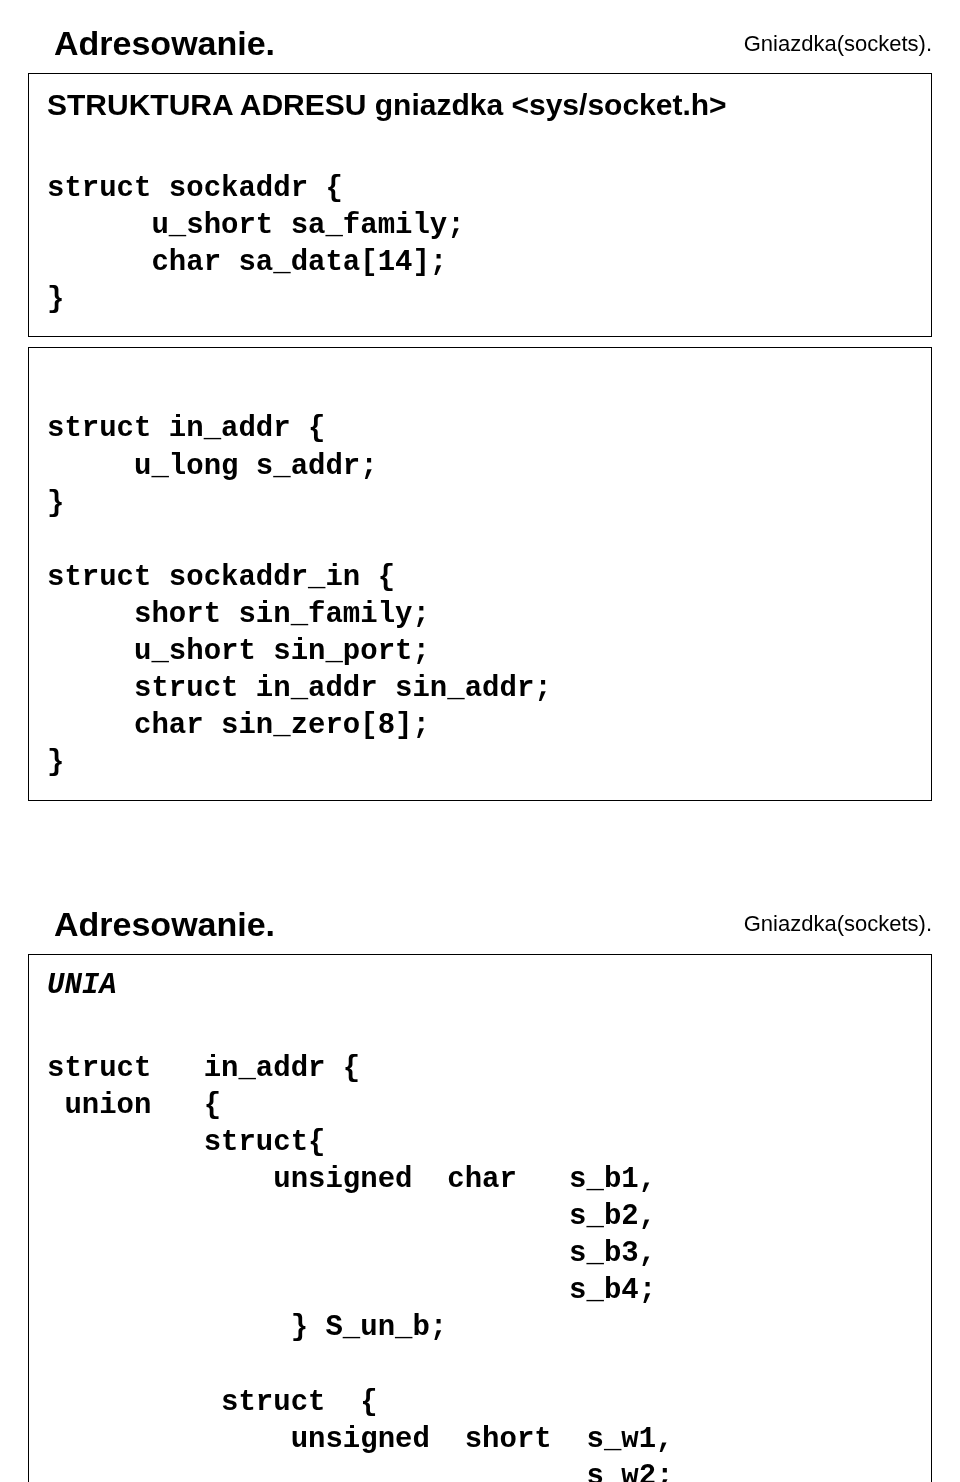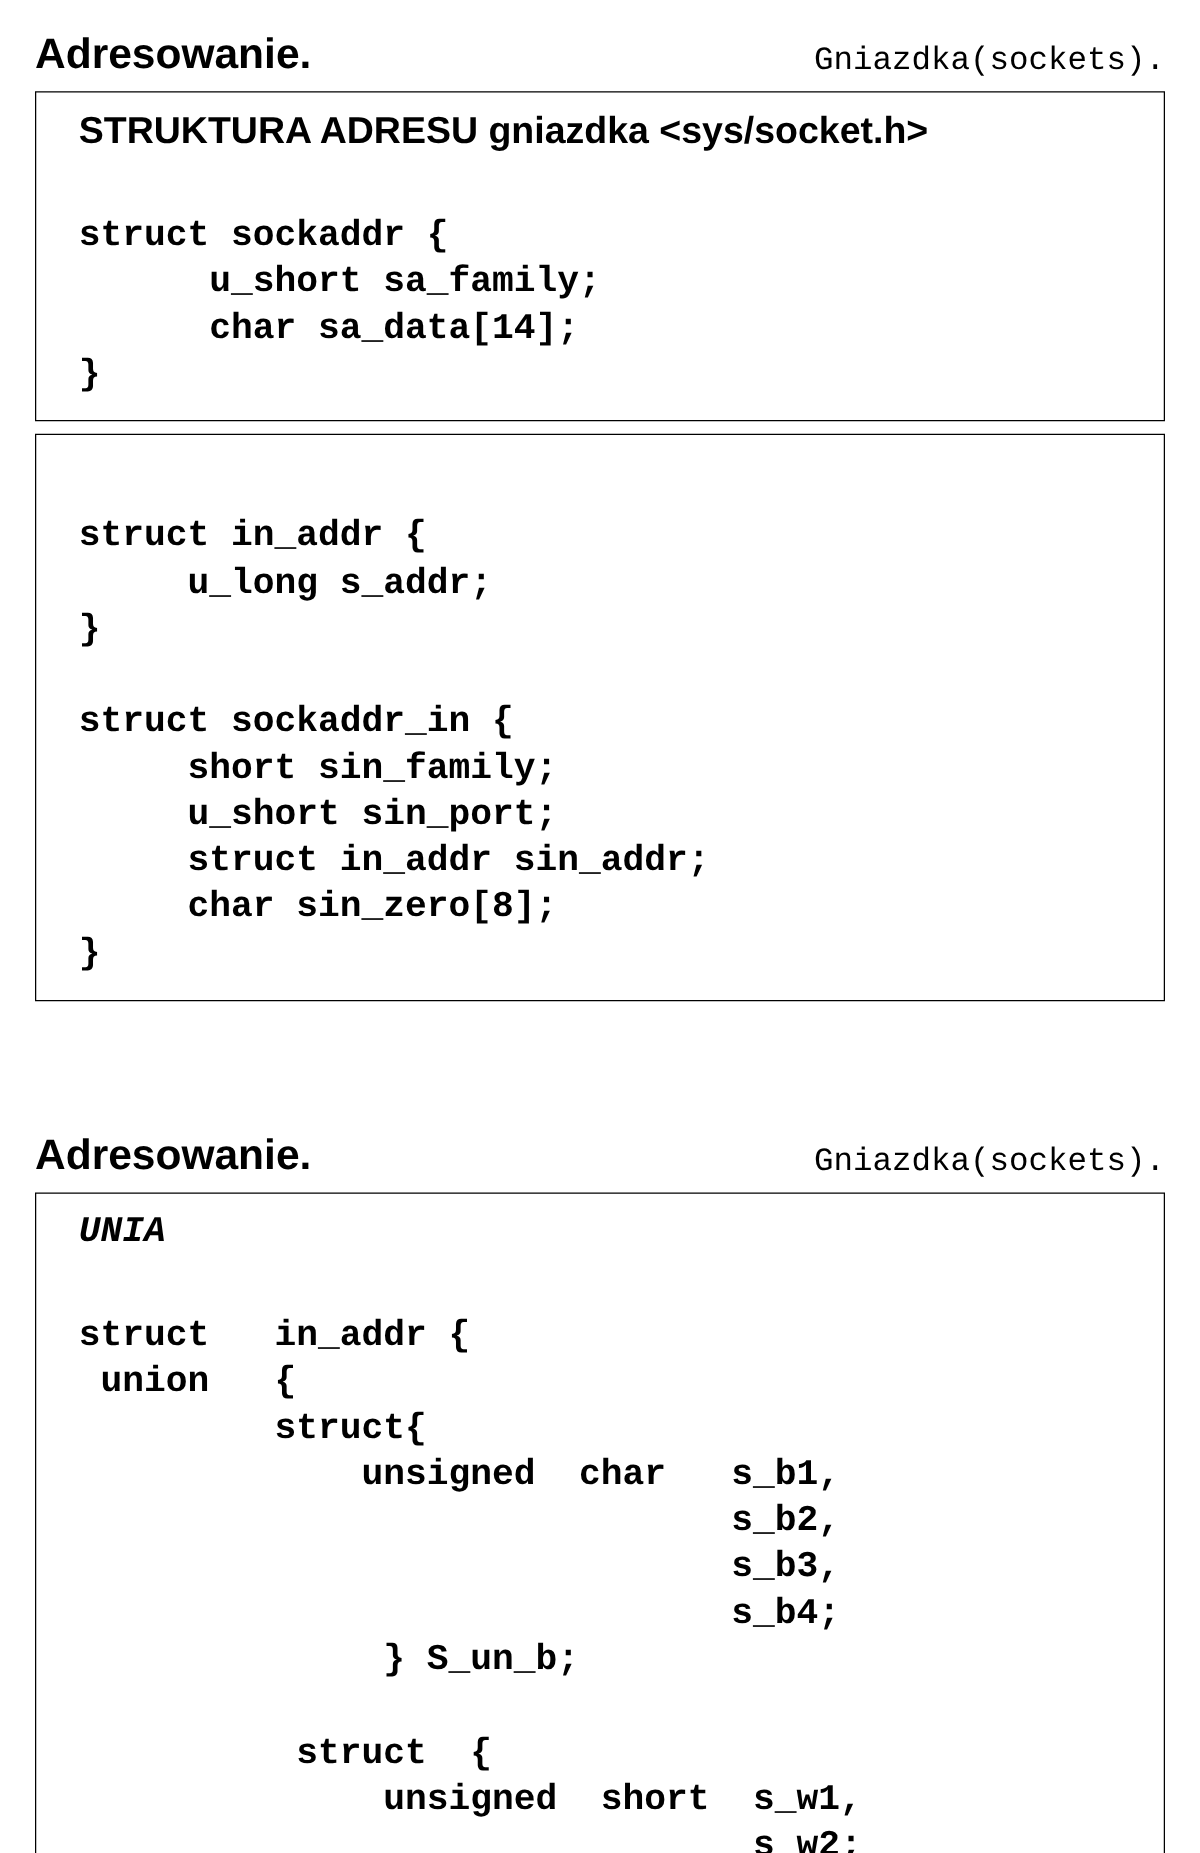--- a/index.html
+++ b/index.html
@@ -14,34 +14,34 @@
     width: 960px;
     padding: 24px 28px 40px 28px;
     position: relative;
   }
   .slide + .slide {
     margin-top: 40px;
   }
   .title-row {
     display: flex;
     justify-content: space-between;
-    align-items: flex-end;
+    align-items: center;
     margin-bottom: 8px;
+    margin-left: 26px;
   }
   .title {
     font-weight: bold;
     font-size: 34px;
   }
   .subtitle {
-    font-size: 26px;
-    font-family: Liberation Mono, monospace;
+    font-size: 22px;
   }
   .box {
     border: 1.5px solid #000;
-    padding: 14px 18px 18px 34px;
+    padding: 14px 18px 18px 18px;
     margin-top: 10px;
   }
   .box-heading {
     font-weight: bold;
     font-size: 30px;
     margin-bottom: 14px;
     color: #b20000;
   }
   .box-heading.black {
     color: #000;

